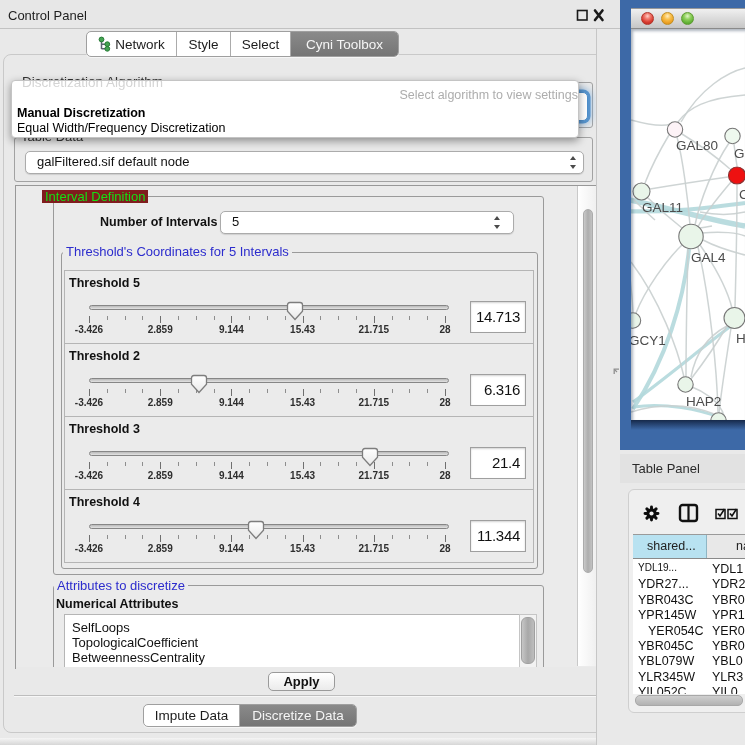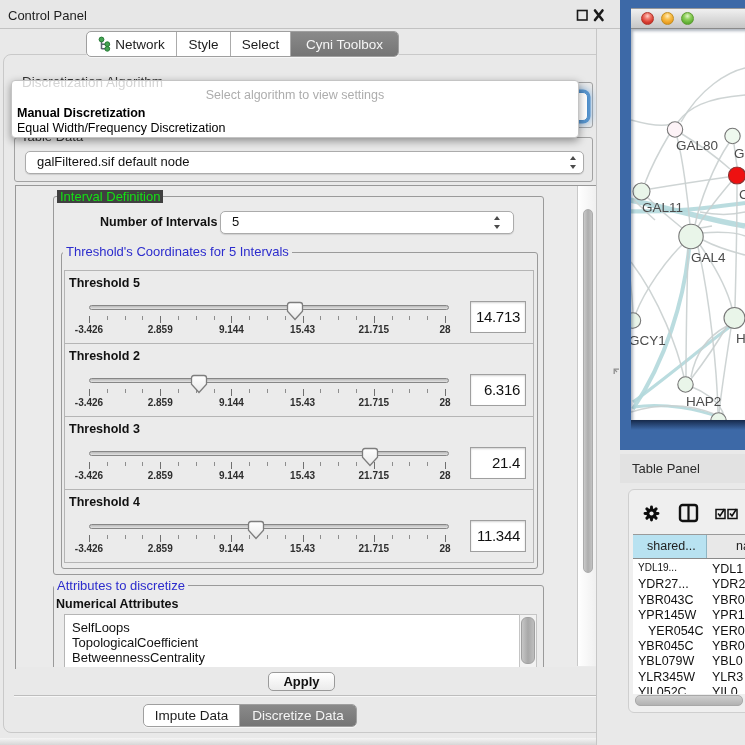--- a/index.html
+++ b/index.html
@@ -70,33 +70,33 @@
 <div class="gtitle" style="left:18px;top:130px">Table Data</div>
 <div class="combo" style="left:25px;top:151px;width:557px;height:21px">
   <div class="ct" style="top:2px">galFiltered.sif default node</div>
   <div class="arrows" style="right:4px;top:4px;height:13px">
       <i class="up"></i>
       <i class="dn"></i>
     </div>
 </div>
 
 <div class="abs" style="left:11px;top:80px;width:566px;height:56px;background:#fff;border:1px solid #c4c4c4;border-radius:4px;box-shadow:0 3px 9px rgba(0,0,0,.4)">
-  <div class="abs" style="left:0;top:7px;width:100%;text-align:center;font-size:12.5px;color:#adadad">Select algorithm to view settings</div>
+  <div class="abs" style="left:0;top:7px;width:100%;text-align:right;font-size:12.5px;color:#adadad">Select algorithm to view settings</div>
   <div class="abs" style="left:5px;top:25px;font-size:12.5px;font-weight:bold;color:#000">Manual Discretization</div>
   <div class="abs" style="left:5px;top:40px;font-size:12.5px;color:#000">Equal Width/Frequency Discretization</div>
 </div>
 <div class="abs" style="left:19px;top:75px;font-size:13.5px;color:#d4d4d4;clip-path:inset(6px 0 0 0);padding:0 3px">Discretization Algorithm</div>
 
 <div class="abs" style="left:15px;top:185px;width:581px;height:482px;background:#ebebeb;border:1px solid #989898;box-shadow:inset -1px 0 0 #d8d8d8"></div>
 
 <div class="abs" style="left:577px;top:186px;width:18px;height:480px;background:linear-gradient(90deg,#ffffff,#f0f0f0);border-left:1px solid #c9c9c9"></div>
 <div class="abs" style="left:583px;top:209px;width:8px;height:362px;background:linear-gradient(90deg,#c9c9c9,#adadad,#c2c2c2);border-radius:7px;border:1px solid #ababab"></div>
 
 <div class="group" style="left:53px;top:196px;width:489px;height:377px;border-color:#9a9a9a"></div>
-<div class="gtitle" style="left:57px;top:190px;color:#14e014;background:#404040">Interval Definition</div>
+<div class="gtitle" style="left:42px;top:190px;color:#14e014;background:#7f1d1d">Interval Definition</div>
 
 <div class="abs bold" style="left:100px;top:215px;font-size:12.5px;color:#111">Number of Intervals</div>
 <div class="combo" style="left:220px;top:211px;width:292px;height:21px">
   <div class="ct" style="top:2px">5</div>
   <div class="arrows" style="right:10px;top:4px;height:13px">
       <i class="up"></i>
       <i class="dn"></i>
     </div>
 </div>
 

